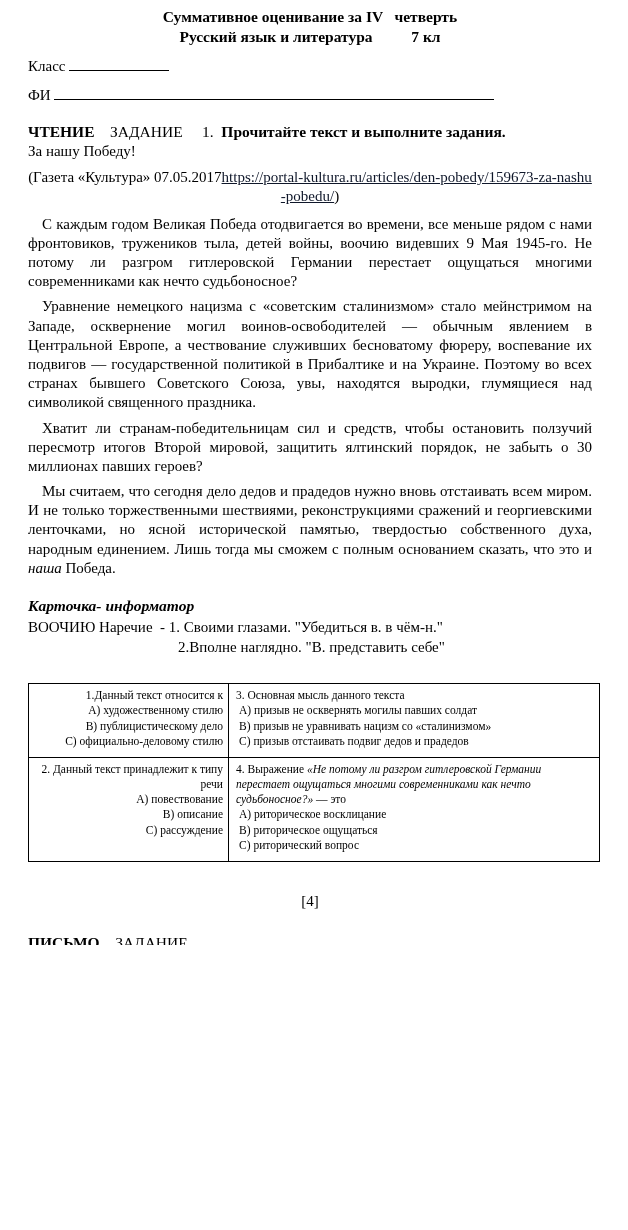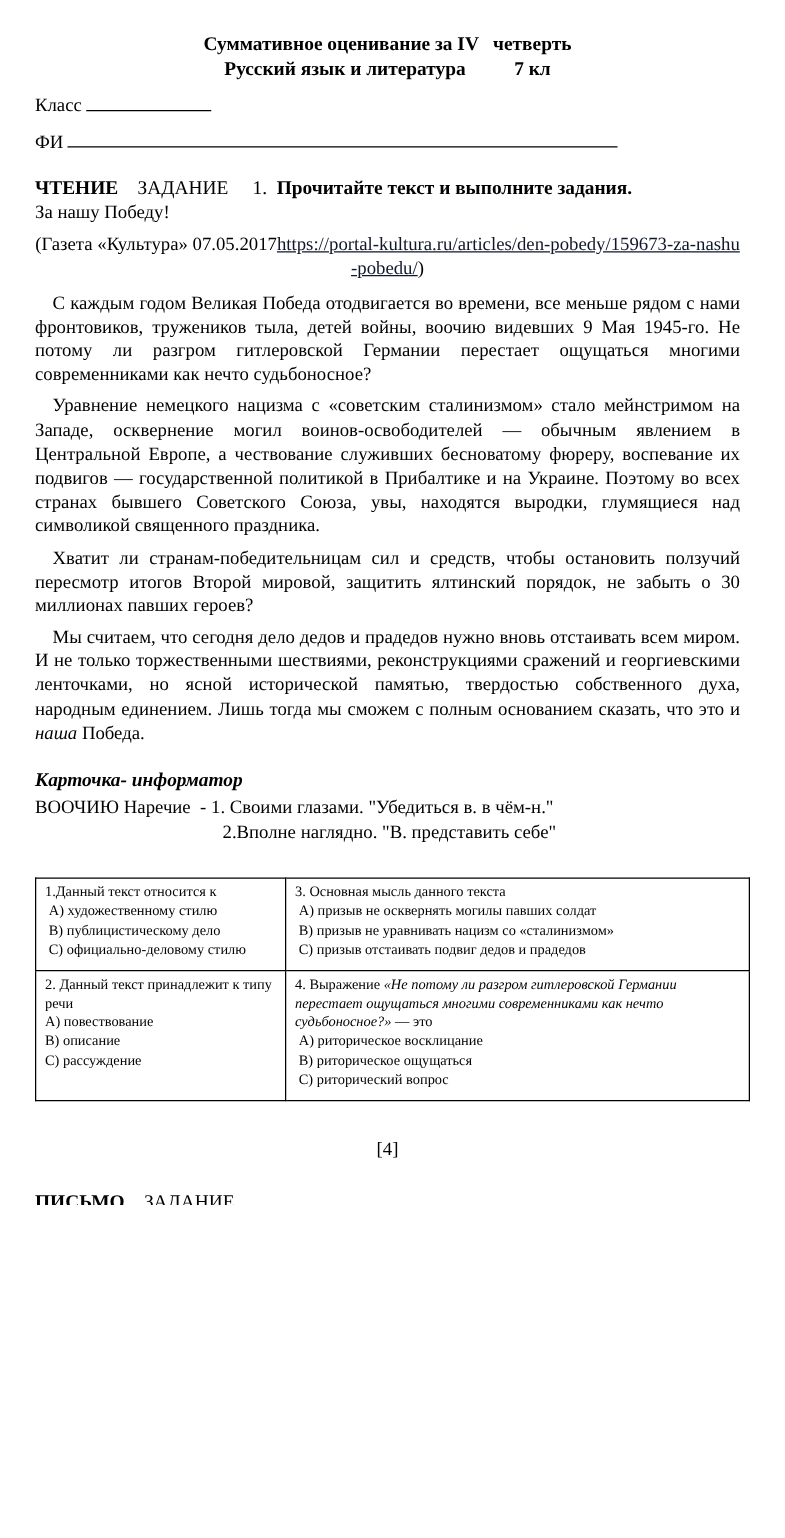--- a/index.html
+++ b/index.html
@@ -12,21 +12,21 @@
     min-height: 1230px;
     font-family: "Liberation Serif", serif;
     color: #000000;
     font-size: 15px;
     line-height: 1.28;
   }
   .page {
     width: 620px;
     min-height: 1230px;
     box-sizing: border-box;
-    padding: 26px 28px 10px 28px;
+    padding: 7px 28px 10px 28px;
     position: relative;
   }
   .title-block {
     text-align: center;
     font-weight: bold;
     font-size: 15.5px;
     line-height: 1.3;
   }
   .title-line {
     white-space: pre;
@@ -112,21 +112,21 @@
     width: 572px;
     font-size: 11.5px;
     line-height: 1.32;
     table-layout: fixed;
   }
   table.qtable td {
     border: 1px solid #000;
     vertical-align: top;
     padding: 4px 5px 8px 4px;
   }
-  table.qtable td.left { width: 190px; }
+  table.qtable td.left { width: 190px; text-align: right; }
   table.qtable .opt { display: block; padding-left: 6px; }
   table.qtable .opt0 { display: block; padding-left: 3px; }
   table.qtable .it { font-style: italic; }
 
   .pagenum {
     text-align: center;
     margin-top: 30px;
     font-size: 15px;
   }
   .bottom-cut {

